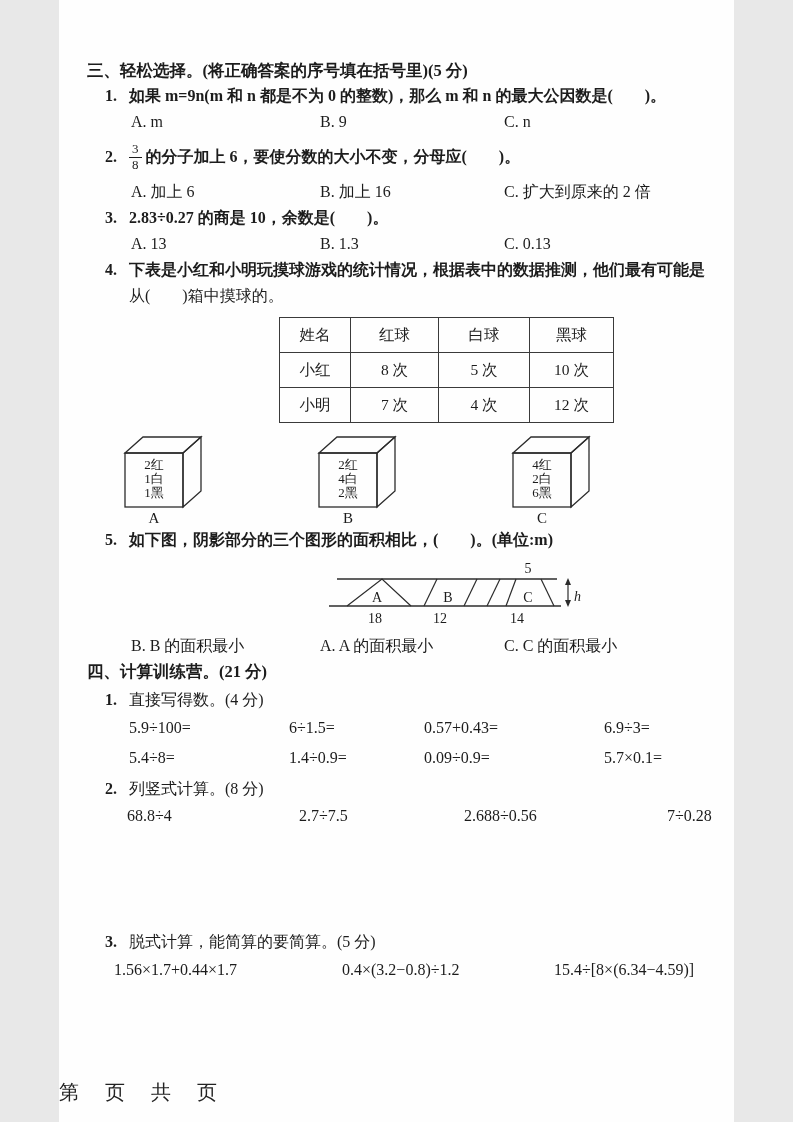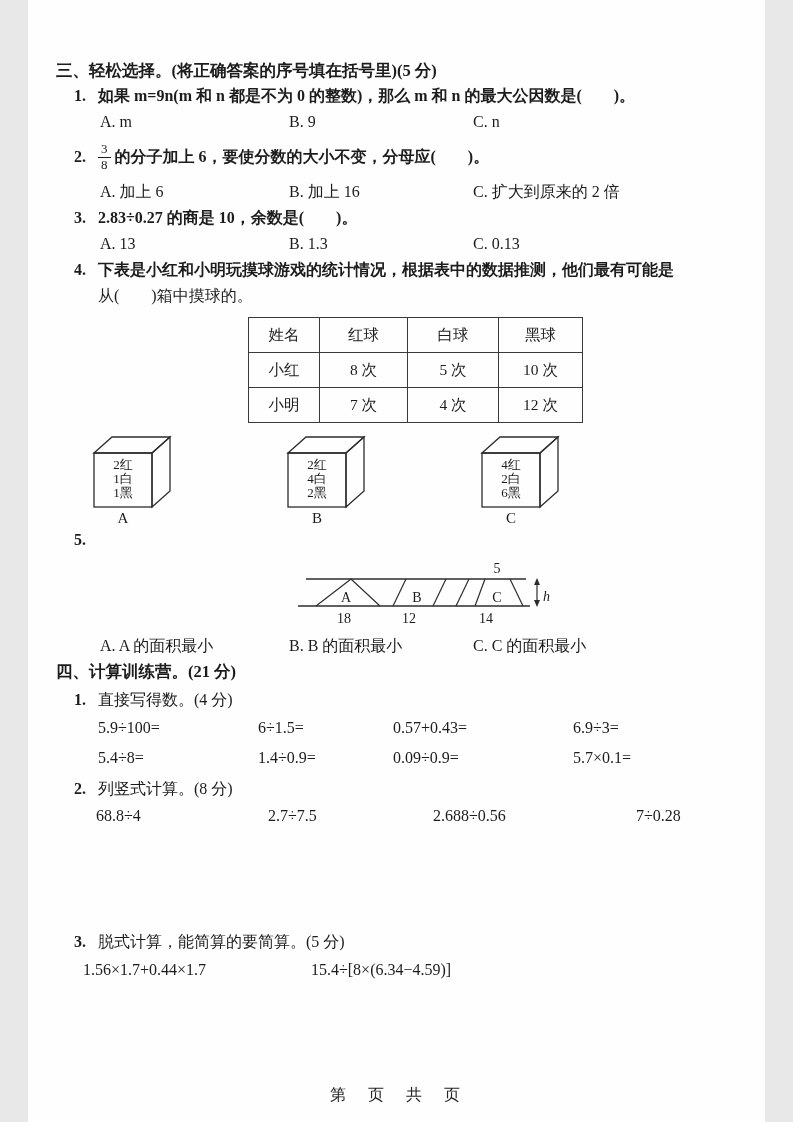--- a/index.html
+++ b/index.html
@@ -1,18 +1,18 @@
 <!DOCTYPE html>
 <html><head>
 <meta charset="utf-8">
 <style>
   html,body{margin:0;padding:0;background:#e8e8e8;}
   .page{
     position:relative;
-    width:737px;height:1122px;
+    width:675px;height:1122px;
     margin:0 auto;
     background:#fefefe;
     color:#1c1c1c;
     font-family:"Liberation Serif","DejaVu Serif",serif;
     font-size:16px;
     overflow:hidden;
   }
   .inner{padding:58px 28px 0 28px;}
   .sec-heading{font-weight:700;font-size:16.5px;line-height:25px;}
   .qline{display:flex;margin-left:18px;line-height:26px;}
@@ -39,22 +39,22 @@
   .cube-label{width:66px;text-align:center;font-size:15px;margin-top:1px;font-family:"Liberation Serif",serif;}
 
   .fig{margin:6px 0 2px 234px;height:72px;}
   .fig svg{display:block;}
 
   .sub{display:flex;margin-left:18px;line-height:27px;margin-top:2px;}
   .calc-grid{display:grid;grid-template-columns:160px 135px 180px 1fr;margin-left:42px;line-height:30px;}
   .vert-grid{display:grid;grid-template-columns:152px 145px 183px 1fr;margin-left:40px;line-height:28px;margin-bottom:98px;gap:20px;}
   .off-grid{display:grid;grid-template-columns:228px 212px 1fr;margin-left:27px;line-height:30px;}
 
-  .footer{position:absolute;left:0;right:0;bottom:16px;text-align:center;
-    font-size:16px;letter-spacing:3px;color:#222;
+  .footer{position:absolute;left:0;right:0;bottom:16px;text-align:left;
+    font-size:20px;letter-spacing:3px;color:#222;
     font-family:"Liberation Sans","DejaVu Sans",sans-serif;}
 
   svg text{font-family:"Liberation Serif","DejaVu Serif",serif;fill:#1c1c1c;}
 </style>
 </head>
 <body>
 
 <div class="page">
   <div class="inner">
 
@@ -157,20 +157,21 @@
           <text x="33" y="38" font-size="13" text-anchor="middle">4红</text>
           <text x="33" y="52" font-size="13" text-anchor="middle">2白</text>
           <text x="33" y="66" font-size="13" text-anchor="middle">6黑</text>
         </svg>
         <div class="cube-label">C</div>
       </div>
     </div>
 
     <div class="qline">
       <span class="qnum">5.</span>
+      <span class="qtext">如下图，阴影部分的三个图形的面积相比，(　　)。(单位:m)</span>
     </div>
 
     <div class="fig">
       <svg width="262" height="72" viewBox="0 0 262 72">
 
         <line x1="16" y1="20" x2="236" y2="20" stroke="#2c2c2c" stroke-width="1.3"></line>
         <line x1="8" y1="47" x2="240" y2="47" stroke="#2c2c2c" stroke-width="1.3"></line>
 
         <polyline points="26,47 61,20 90,47" fill="none" stroke="#2c2c2c" stroke-width="1.2"></polyline>
 
@@ -191,22 +192,22 @@
         <text x="56" y="43" font-size="14" text-anchor="middle">A</text>
         <text x="127" y="43" font-size="14" text-anchor="middle">B</text>
         <text x="207" y="43" font-size="14" text-anchor="middle">C</text>
         <text x="54" y="64" font-size="14" text-anchor="middle">18</text>
         <text x="119" y="64" font-size="14" text-anchor="middle">12</text>
         <text x="196" y="64" font-size="14" text-anchor="middle">14</text>
       </svg>
     </div>
 
     <div class="opts">
+      <span class="opt">B. B 的面积最小</span>
       <span class="opt">A. A 的面积最小</span>
-      <span class="opt">B. B 的面积最小</span>
       <span class="opt">C. C 的面积最小</span>
     </div>
 
     <div class="sec-heading">四、计算训练营。(21 分)</div>
 
     <div class="sub">
       <span class="qnum">1.</span>
       <span>直接写得数。(4 分)</span>
     </div>
     <div class="calc-grid">
@@ -232,19 +233,20 @@
       <span>2.688÷0.56</span>
       <span>7÷0.28</span>
     </div>
 
     <div class="sub">
       <span class="qnum">3.</span>
       <span>脱式计算，能简算的要简算。(5 分)</span>
     </div>
     <div class="off-grid">
       <span>1.56×1.7+0.44×1.7</span>
+      <span>0.4×(3.2−0.8)÷1.2</span>
       <span>15.4÷[8×(6.34−4.59)]</span>
     </div>
 
   </div>
 
   <div class="footer">第　页　共　页</div>
 </div>
 
 </body></html>

